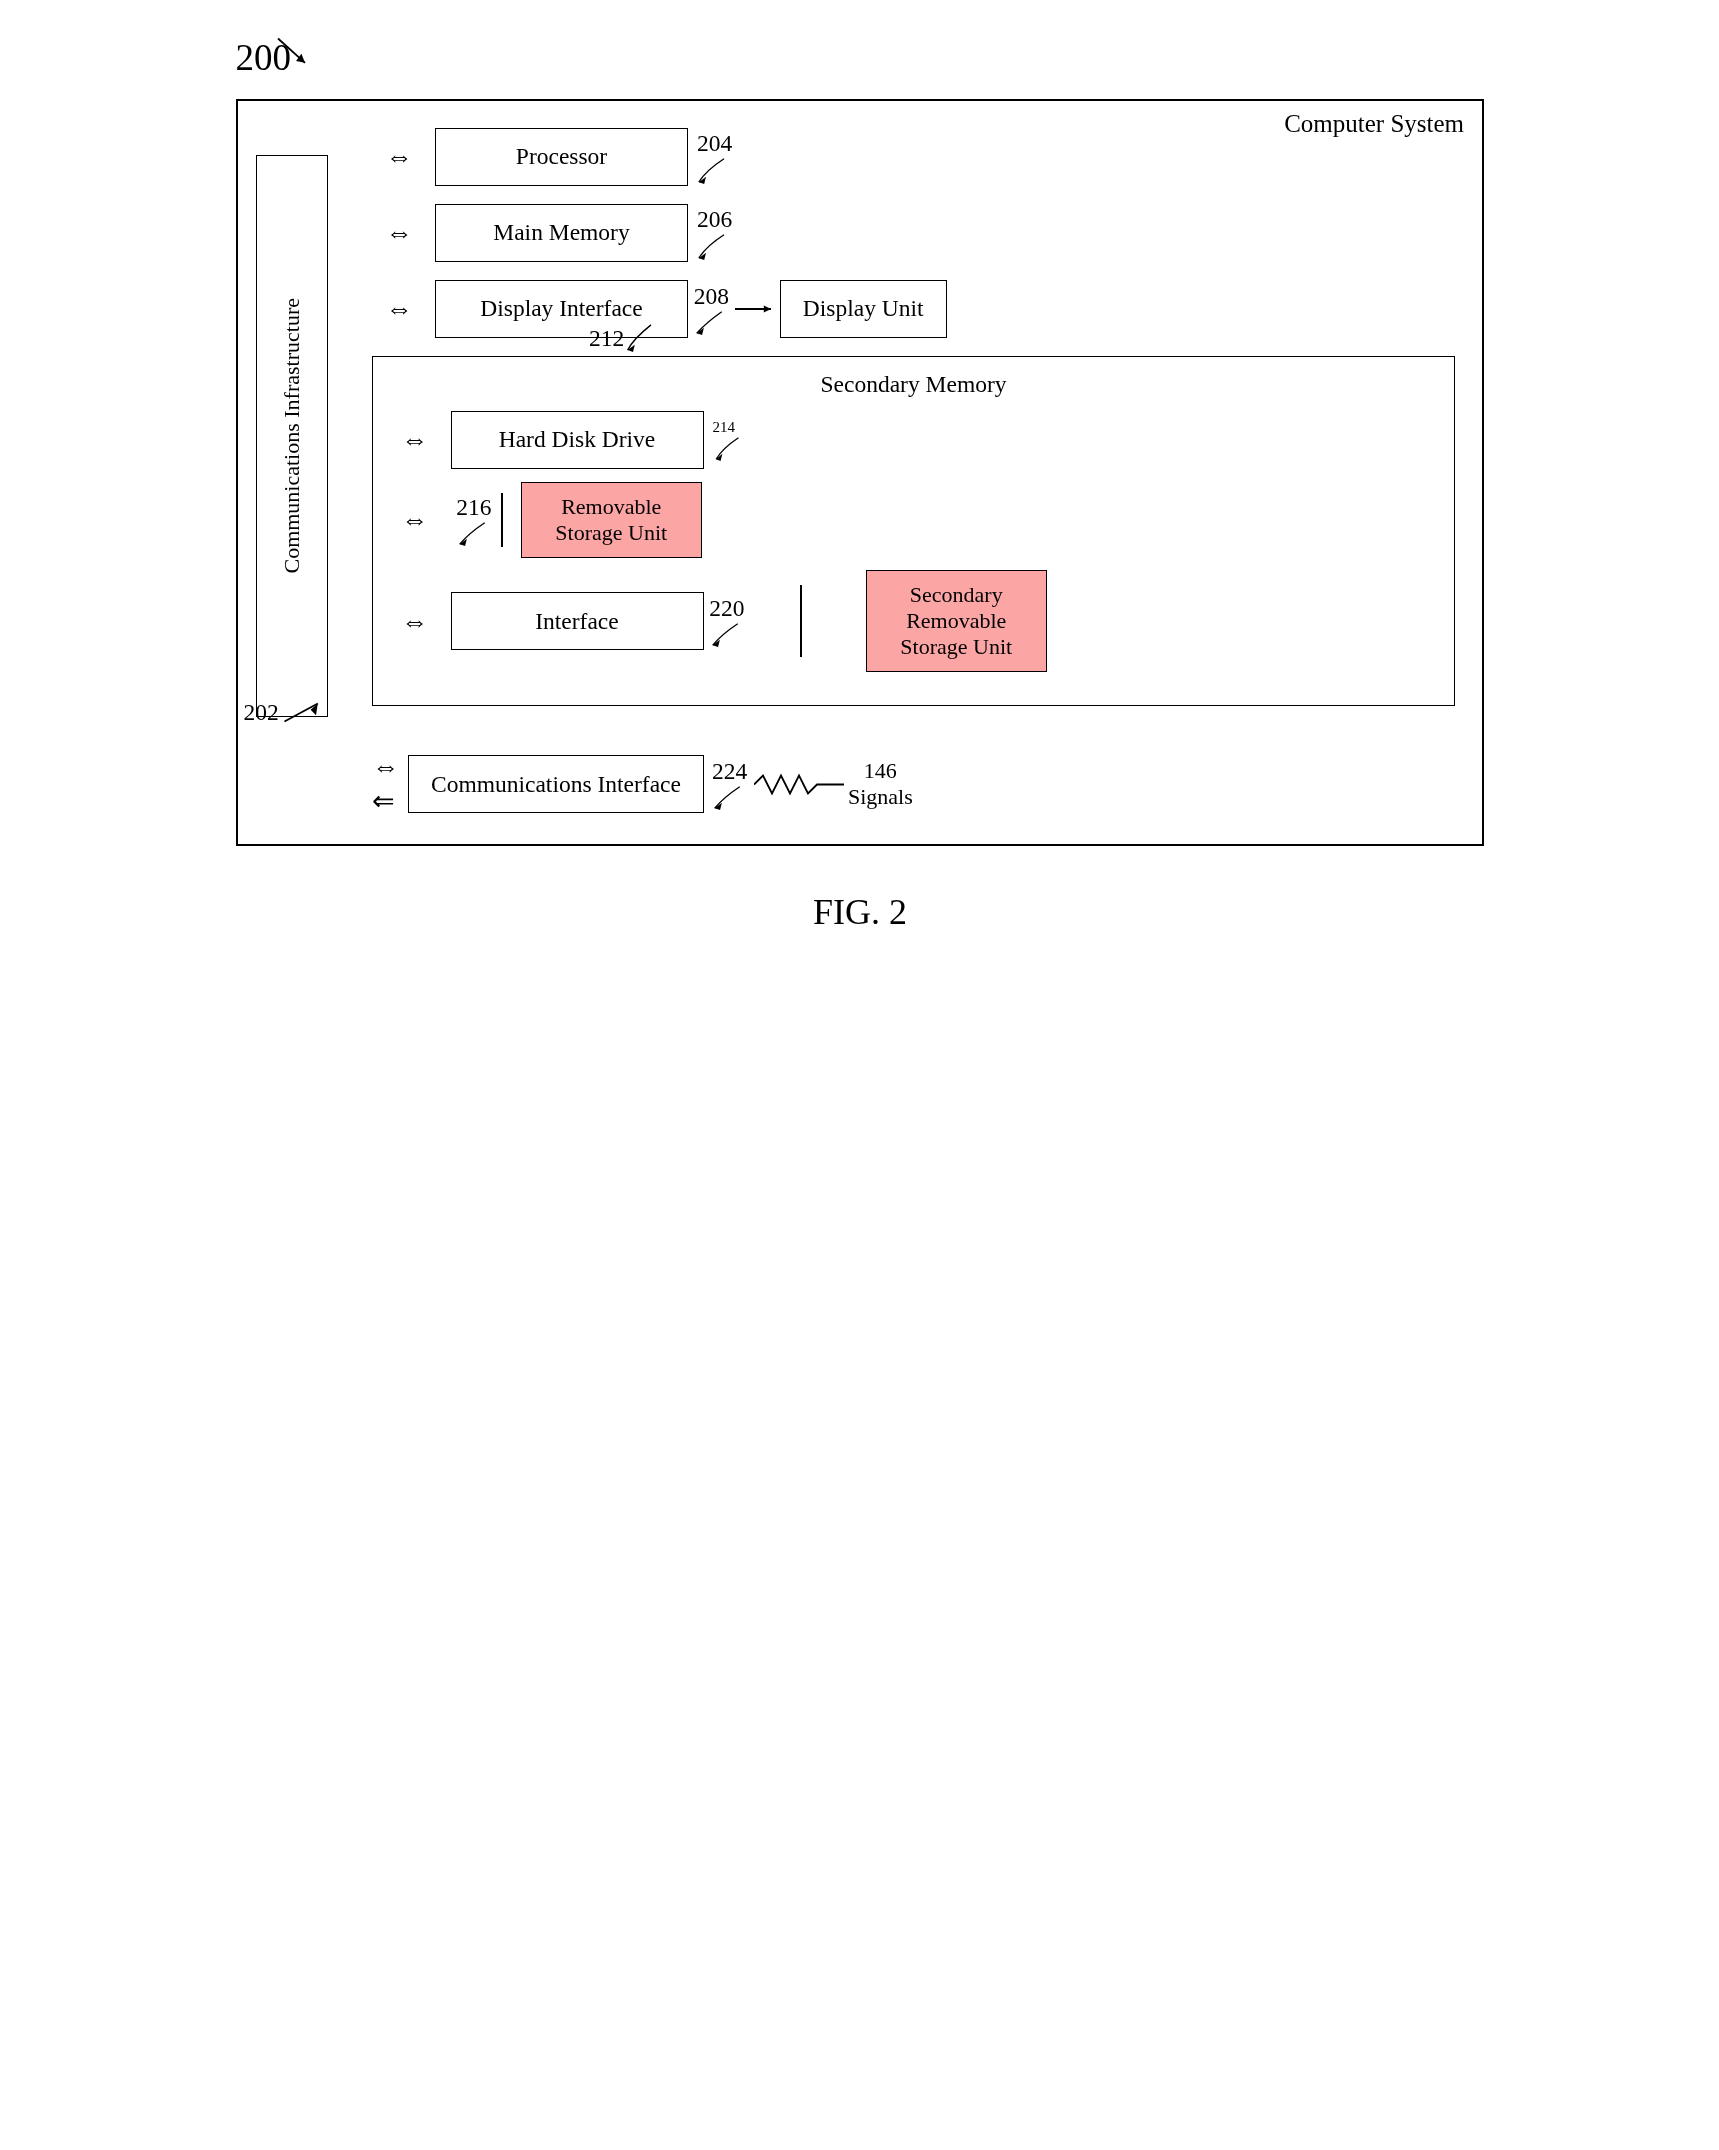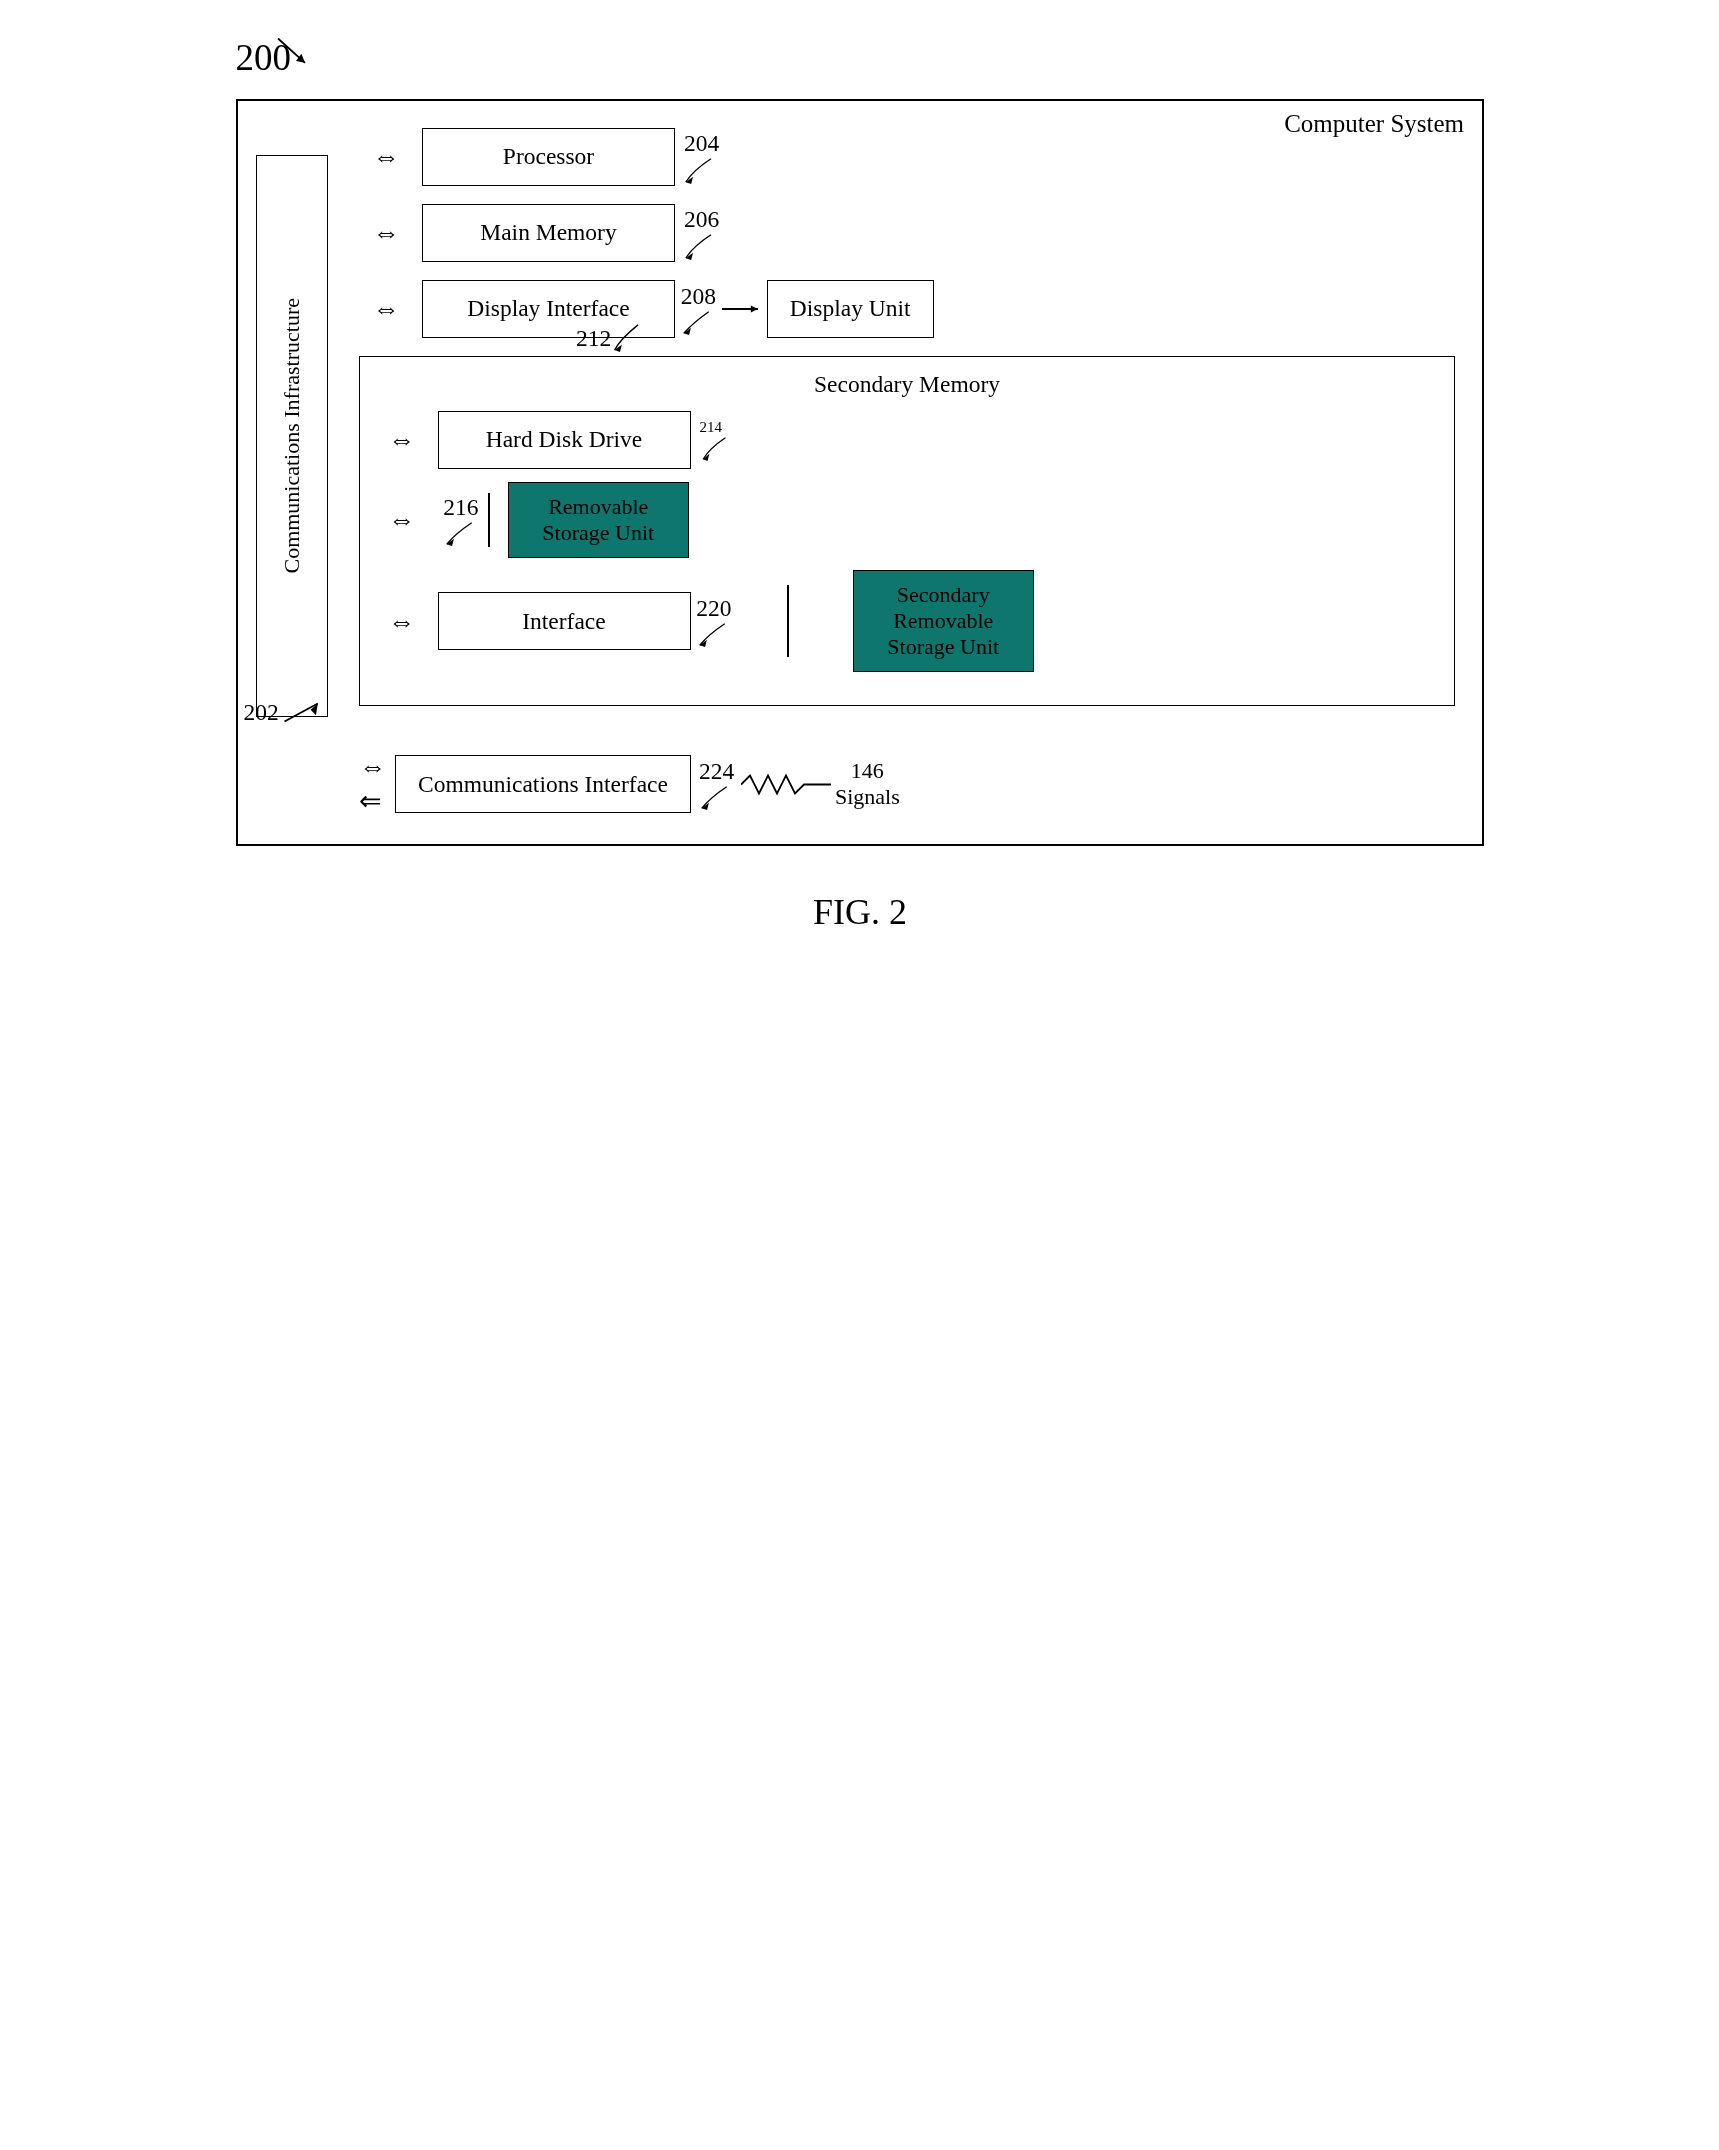--- a/index.html
+++ b/index.html
@@ -18,21 +18,21 @@
       width: 1357px;
       display: flex;
       flex-direction: column;
       align-items: center;
     }
 
     
     .outer-box {
       border: 2.7px solid #000;
       width: 1248px;
-      padding: 27px 27px 27px 12px;
+      padding: 27px 27px 27px 25px;
       position: relative;
       margin-top: 18px;
     }
 
     .computer-system-label {
       position: absolute;
       top: 9px;
       right: 18px;
       font-size: 25px;
     }
@@ -109,21 +109,21 @@
       margin-bottom: 12.7px;
     }
 
     .right-box {
       border: 1.8px solid #000;
       padding: 11px 14.5px;
       font-size: 22px;
       min-width: 163px;
       max-width: 181px;
       text-align: center;
-      background: #0f766e;
+      background: #fca5a5;
       margin-left: 14.5px;
     }
 
     
     .comms-interface-row {
       display: flex;
       align-items: center;
       margin-top: 9px;
     }
 

